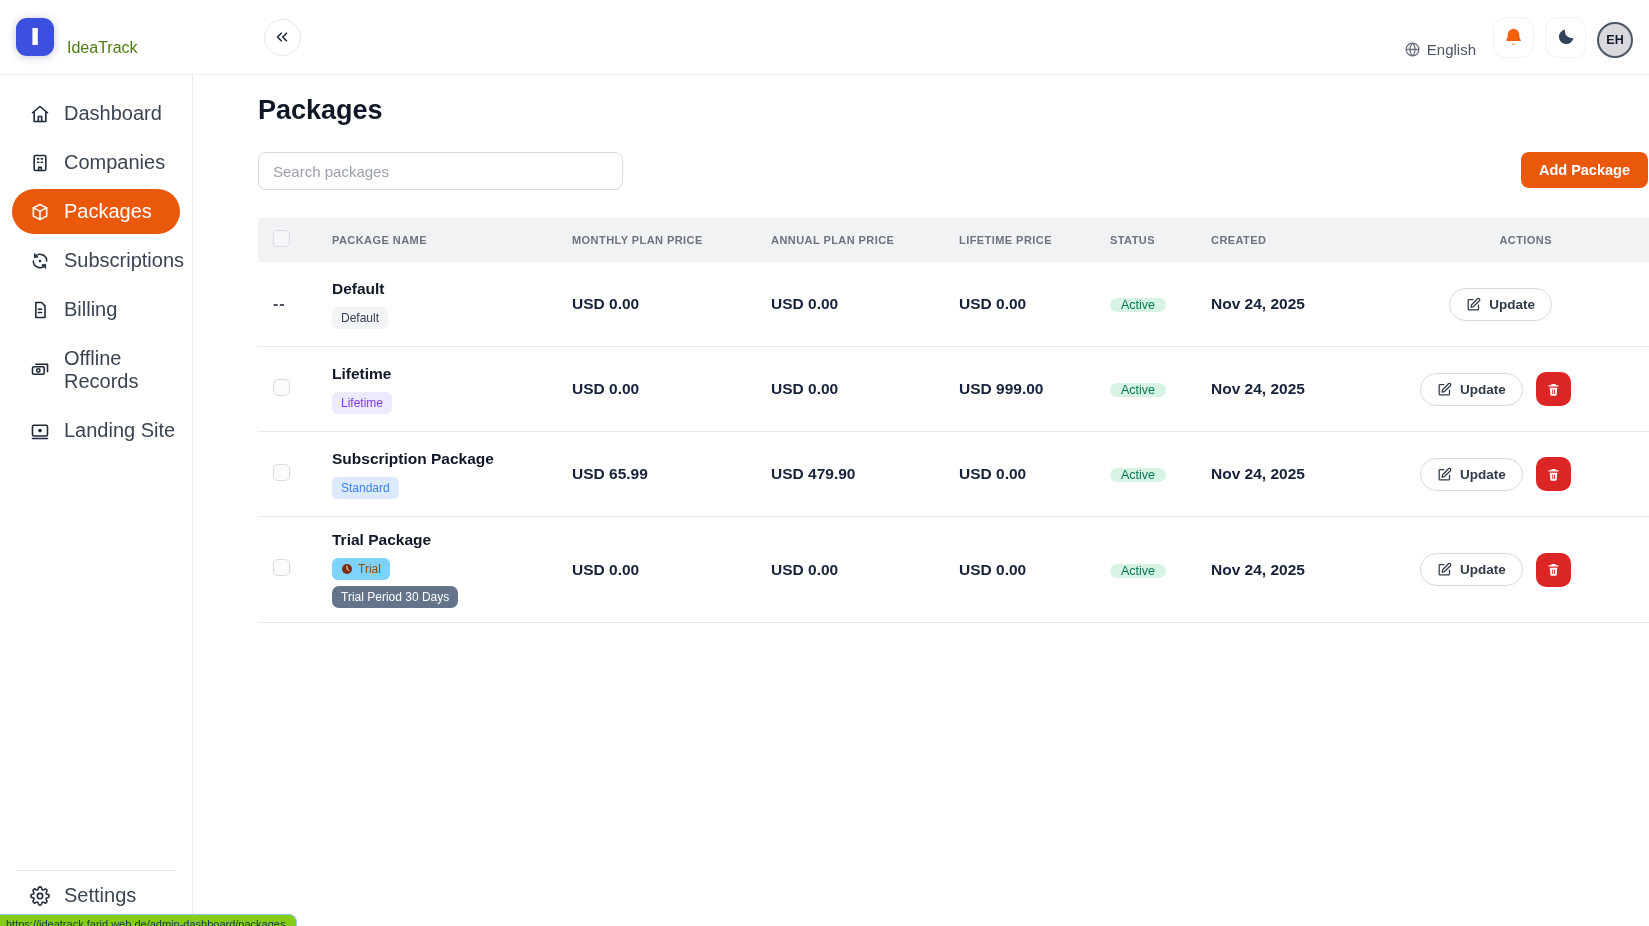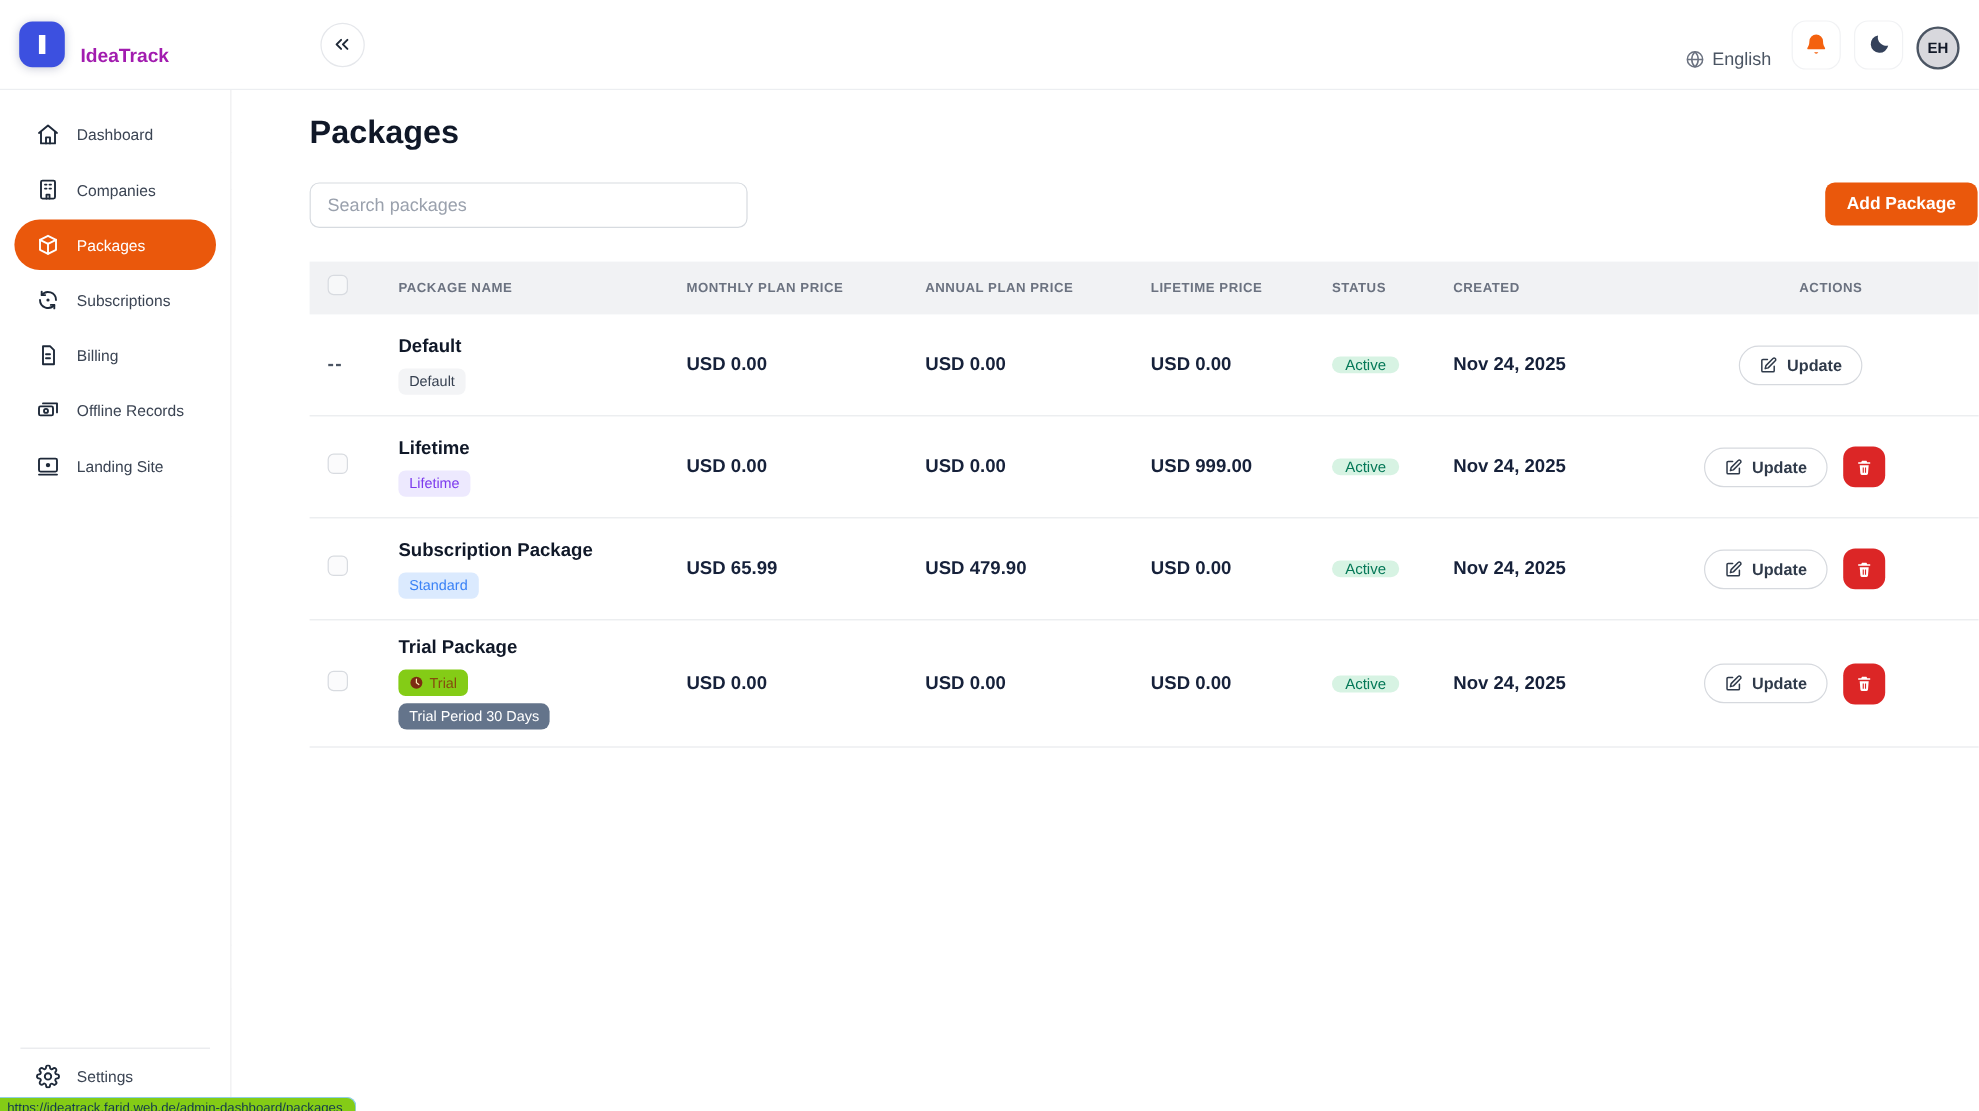--- a/index.html
+++ b/index.html
@@ -5,35 +5,35 @@
   * { margin:0; padding:0; box-sizing:border-box; }
   html,body { width:1649px; height:926px; overflow:hidden; background:#fff;
     font-family:"Liberation Sans", sans-serif; color:#111827; }
 
   
   .topbar { position:fixed; top:0; left:0; width:1649px; height:75px; background:#fff;
     border-bottom:1px solid #eceef1; display:flex; align-items:center; padding:0 16px; z-index:5; }
   .logo-box { width:38px; height:38px; border-radius:11px; background:#3c50e0; display:flex;
     align-items:center; justify-content:center; box-shadow:0 1px 8px rgba(30,40,90,.25); }
   .logo-letter { color:#fff; font-size:23px; font-weight:700; line-height:1; transform:scaleX(1.6); }
-  .brand-name { font-size:16px; font-weight:700; color:#a21caf; margin-left:13px;margin-top:22px; }
+  .brand-name { font-size:16px; font-weight:400; color:#4d7c0f; margin-left:13px;margin-top:22px; }
   .collapse-btn { width:37px; height:37px; border-radius:50%; border:1px solid #e5e7eb; background:#fff;
     display:flex; align-items:center; justify-content:center; margin-left:126px; cursor:pointer; color:#1f2937; }
   .topbar-right { margin-left:auto; display:flex; align-items:flex-end; gap:11px; }
   .lang { display:flex; align-items:center; gap:6px; color:#4b5563; font-size:15px; margin-right:6px; }
   .icon-btn { width:41px; height:41px; border-radius:12px; border:1px solid #f1f2f4; background:#fff;
     display:flex; align-items:center; justify-content:center; cursor:pointer; }
   .avatar { width:36px; height:36px; border-radius:50%; background:#d8d8dd; border:2px solid #4b5563;
     display:flex; align-items:center; justify-content:center; font-size:12.5px; font-weight:700; color:#111827; }
 
   
   .sidebar { position:fixed; top:75px; left:0; width:193px; height:851px; background:#fff;
     border-right:1px solid #e9eaec; display:flex; flex-direction:column; padding-top:14px; }
   .nav-item { display:flex; align-items:center; gap:14px; margin:2px 12px; padding:11px 0 11px 18px;
-    border-radius:26px; color:#3b4453; font-size:13px; font-weight:500; cursor:pointer; }
+    border-radius:26px; color:#3b4453; font-size:20px; font-weight:500; cursor:pointer; }
   .nav-item svg { flex:0 0 auto; color:#1e2939; }
   .nav-item.active { background:#ea580c; color:#fff; }
   .nav-item.active svg { color:#fff; }
   .sidebar-bottom { margin-top:auto; }
   .sidebar-divider { border-top:1px solid #e7e8eb; margin:0 17px; }
   .settings-item { margin-bottom:8px; }
 
   
   .main { position:fixed; top:75px; left:193px; width:1456px; height:851px; background:#fff; overflow:hidden; }
   .page-title { font-size:27px; font-weight:700; color:#101828; margin:20px 0 0 65px; }
@@ -56,21 +56,21 @@
     margin-left:15px; cursor:pointer; display:inline-block; }
   .thead .checkbox { background:#f7f8f9; }
   .dash-select { margin-left:15px; font-weight:700; color:#4b5563; letter-spacing:1px; }
   .pkg-name { font-size:15.5px; font-weight:700; color:#101828; margin-bottom:9px; }
   .price, .created { font-size:15.5px; font-weight:700; color:#16213a; }
   .badge { display:inline-flex; align-items:center; gap:5px; font-size:12px; font-weight:500;
     padding:4px 9px; border-radius:6px; }
   .badge-gray   { background:#f3f4f6; color:#374151; }
   .badge-purple { background:#ede9fe; color:#7c3aed; }
   .badge-blue   { background:#dbeafe; color:#3b82f6; }
-  .badge-amber  { background:#84cc16; color:#854d0e; }
+  .badge-amber  { background:#7dd3fc; color:#854d0e; }
   .badge-slate  { background:#64748b; color:#fff; margin-top:6px; border-radius:7px; }
   .badge-stack { display:flex; flex-direction:column; align-items:flex-start; }
   .status-pill { display:inline-block; background:#d7f3e3; color:#047857; font-size:12.5px; font-weight:500;
     padding:0 11px; border-radius:999px; }
   .actions-cell { display:flex; align-items:center; justify-content:flex-end; gap:13px; padding-right:97px; }
   .update-btn { display:inline-flex; align-items:center; gap:8px; background:#fff; border:1px solid #d6d9de;
     border-radius:999px; padding:8px 16px; font-size:13.5px; font-weight:700; color:#2f3a4a; cursor:pointer;
     font-family:"Liberation Sans", sans-serif; }
   .delete-btn { width:35px; height:34px; background:#dc2626; border:none; border-radius:10px; cursor:pointer;
     display:flex; align-items:center; justify-content:center; }

